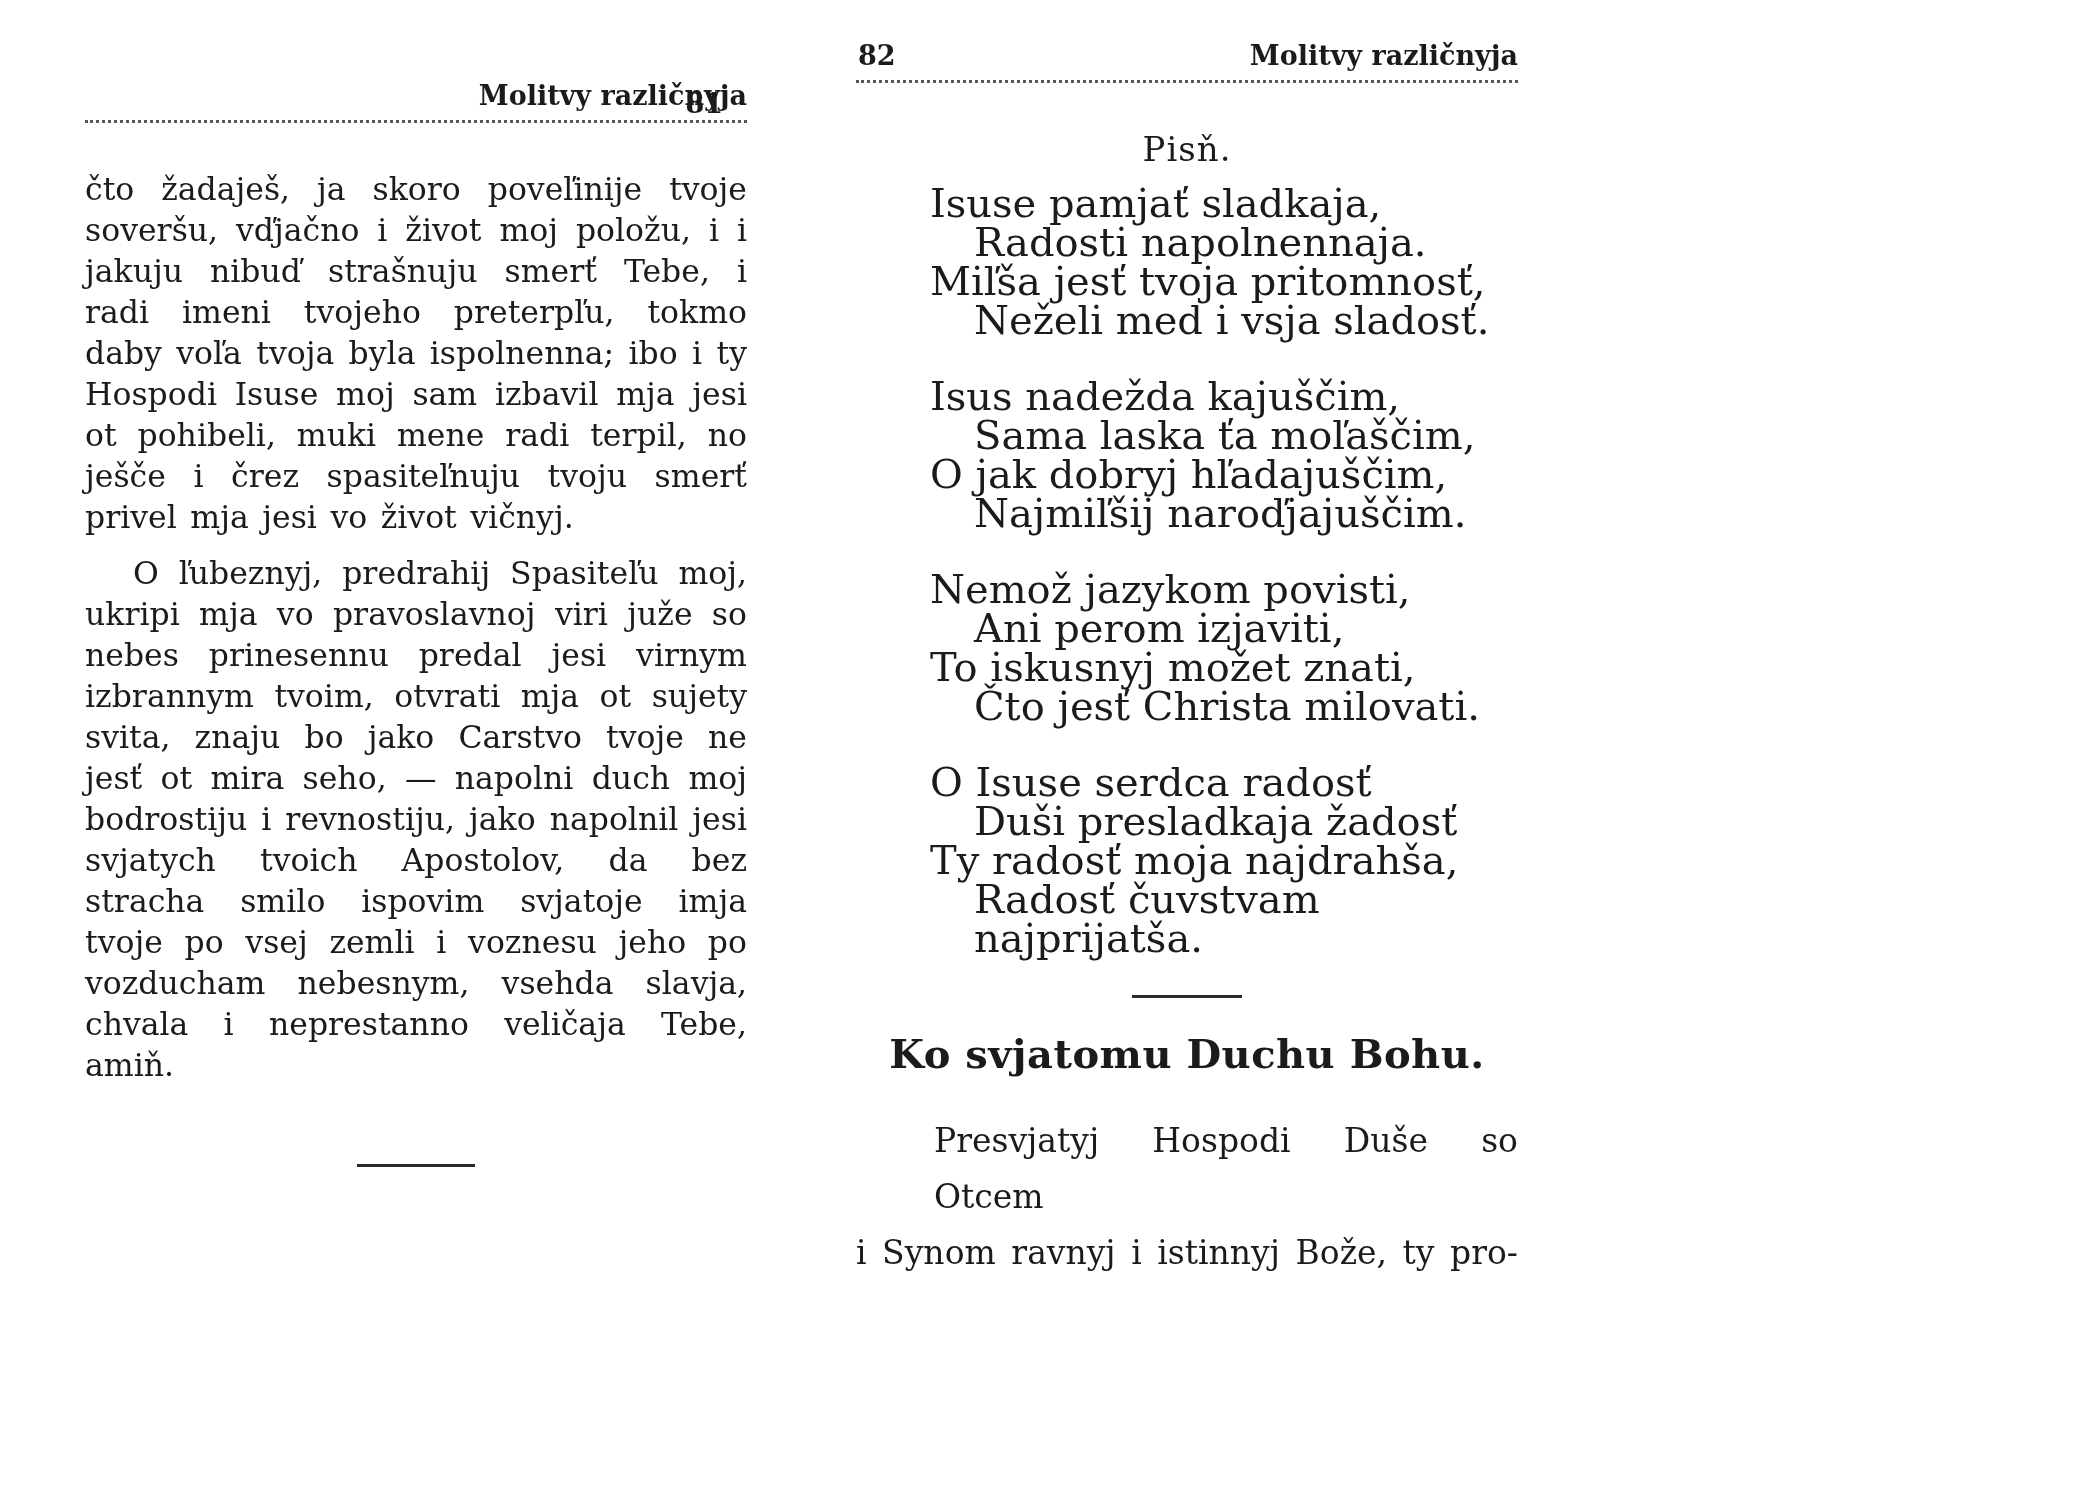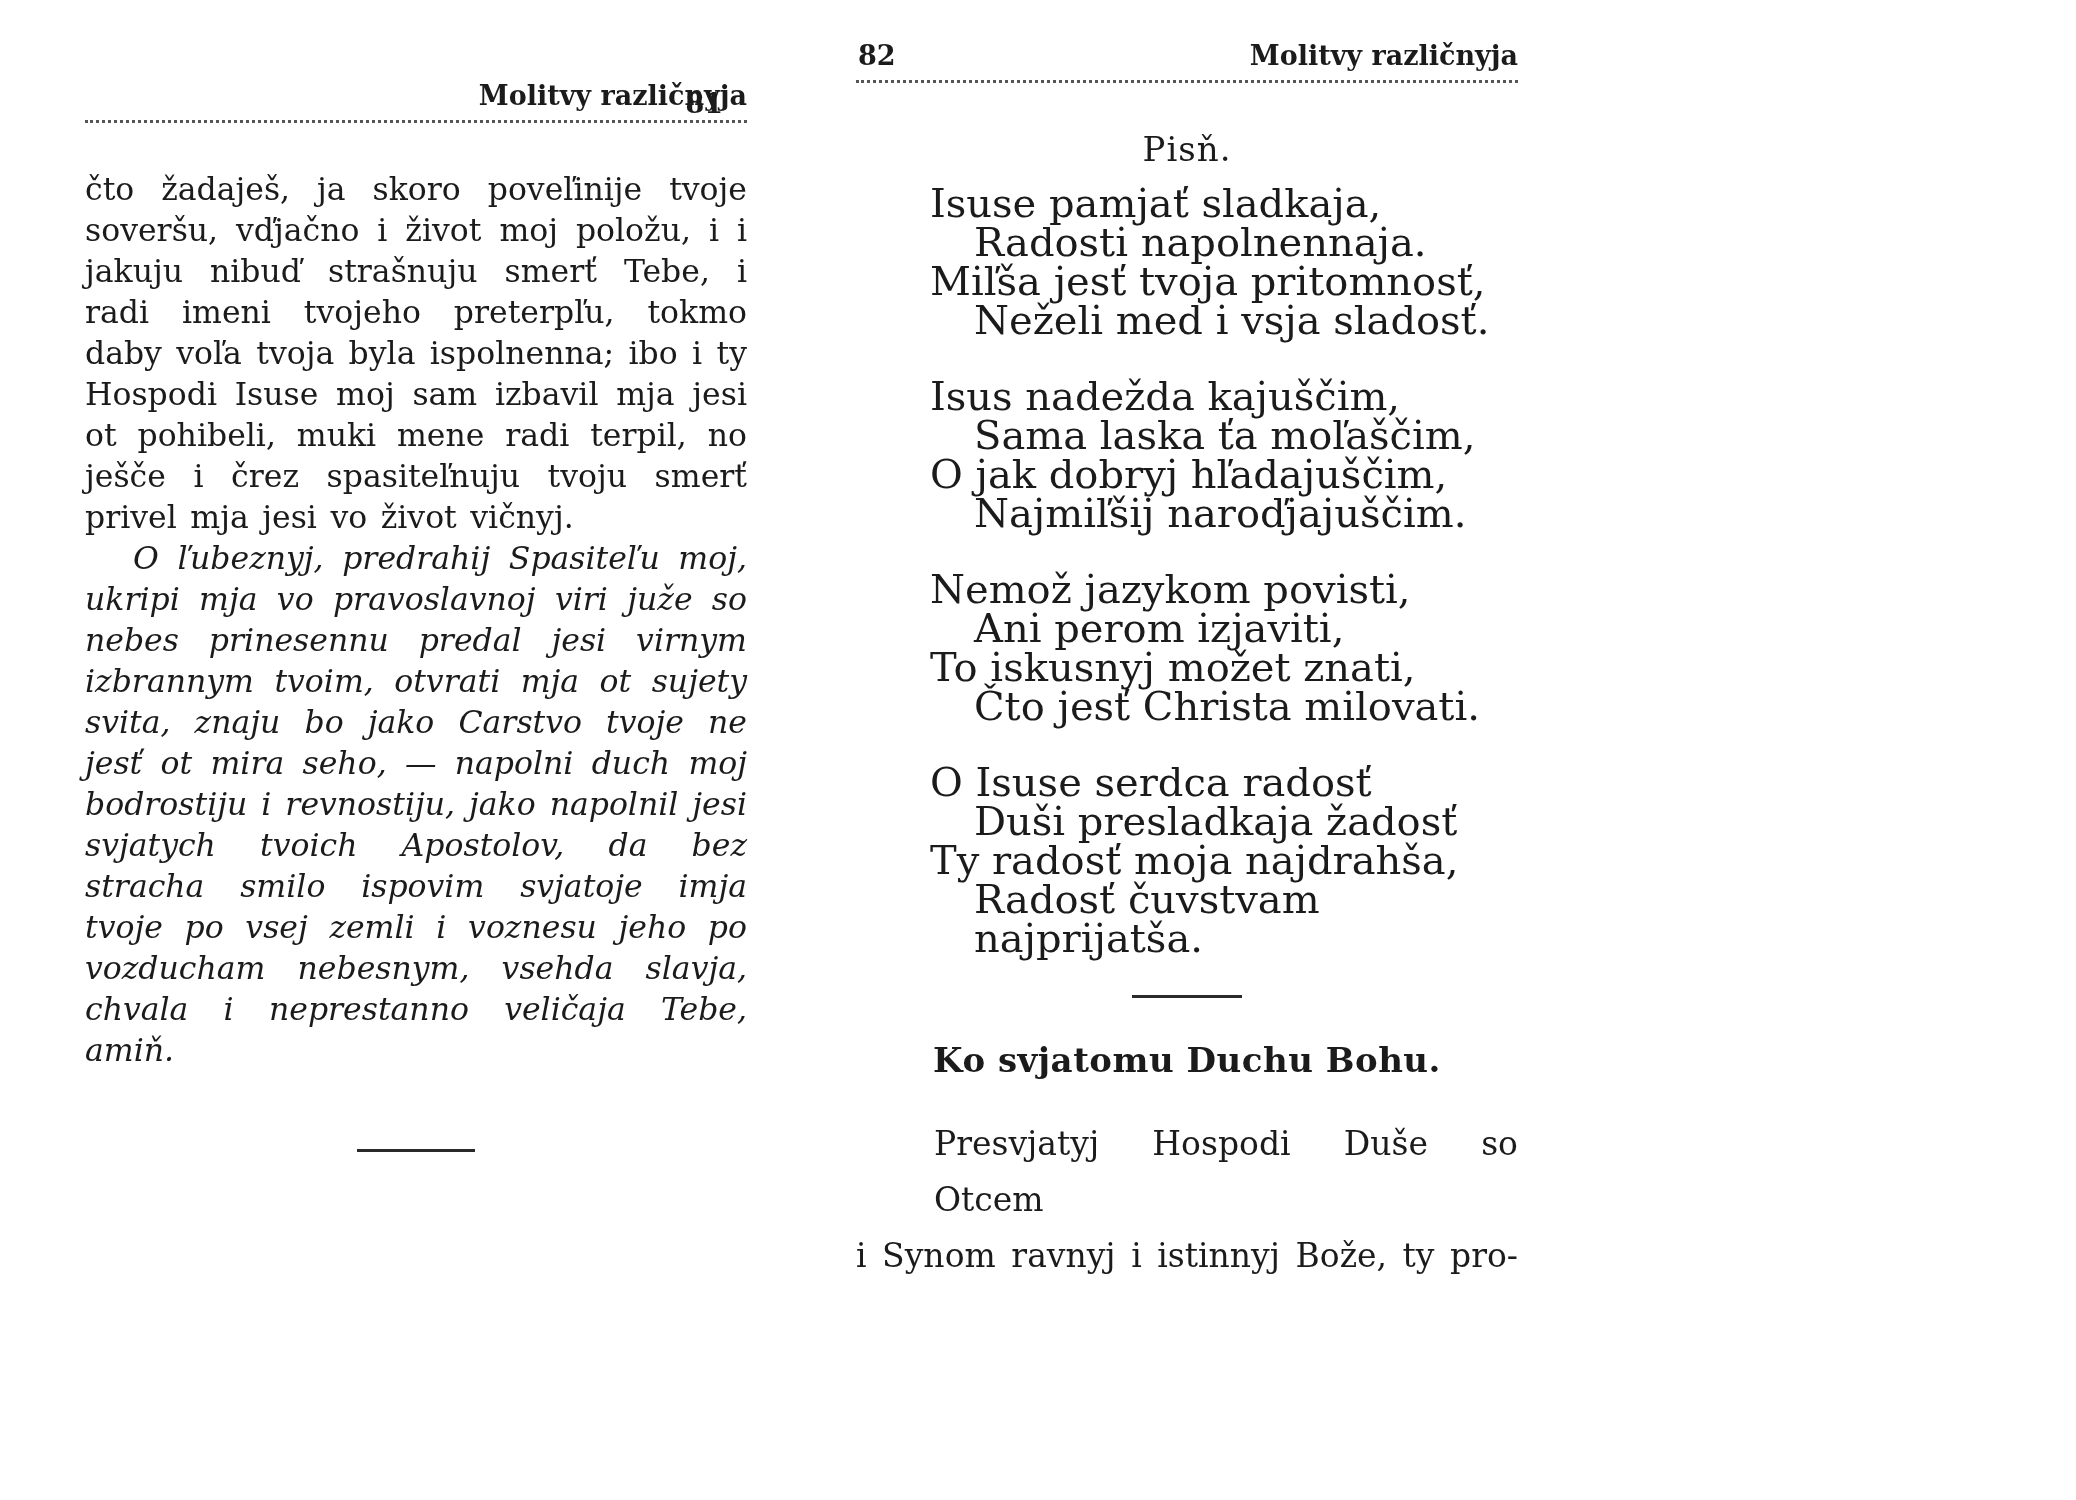--- a/index.html
+++ b/index.html
@@ -18,34 +18,34 @@
   .page-right { left:856px; top:40px; width:662px; }
 
   .pg-header { position:relative; font-weight:bold; font-size:27px; line-height:32px; }
   .pg-title-center { display:block; text-align:right; }
   .page-left  .pg-num { position:absolute; right:24px; top:8px; }
   .page-right .pg-num { position:absolute; left:2px;  top:0; }
 
   .dotted-rule { height:4px; border-bottom:3px dotted #555; margin-top:7px; }
 
   .page-left .body { margin-top:46px; font-size:31.5px; line-height:41px; text-align:justify; word-spacing:3.5px; }
-  .page-left .body p + p { margin-top:0;font-style:italic; }
+  .page-left .body p + p { margin-top:15px; }
   .page-left .body p.indent { text-indent:48px; }
 
   .end-rule { width:118px; border-top:3px solid #2a2a2a; margin:78px auto 0 auto; }
 
   .hymn-title { margin-top:46px; text-align:center; font-size:34px; font-weight:normal; letter-spacing:1px; }
 
   .stanzas { margin-top:15px; font-size:40px; line-height:39px; }
   .stanza { margin-bottom:37px; padding-left:74px; }
   .stanza .vline.indent { padding-left:44px; }
 
   .small-rule { width:110px; border-top:3px solid #2a2a2a; margin:4px auto 0 auto; }
 
-  .section-title { margin-top:42px; text-align:center; font-size:34px; font-weight:bold; letter-spacing:0.5px; }
+  .section-title { margin-top:32px; text-align:center; font-size:40px; font-weight:bold; letter-spacing:0.5px; }
 
   .closing { margin-top:36px; font-size:33px; line-height:56px; word-spacing:4px; }
   .closing .cline { text-align:justify; text-align-last:justify; }
   .closing .cline.first { padding-left:78px; }
 </style>
 </head>
 <body>
 
 <div>
 

